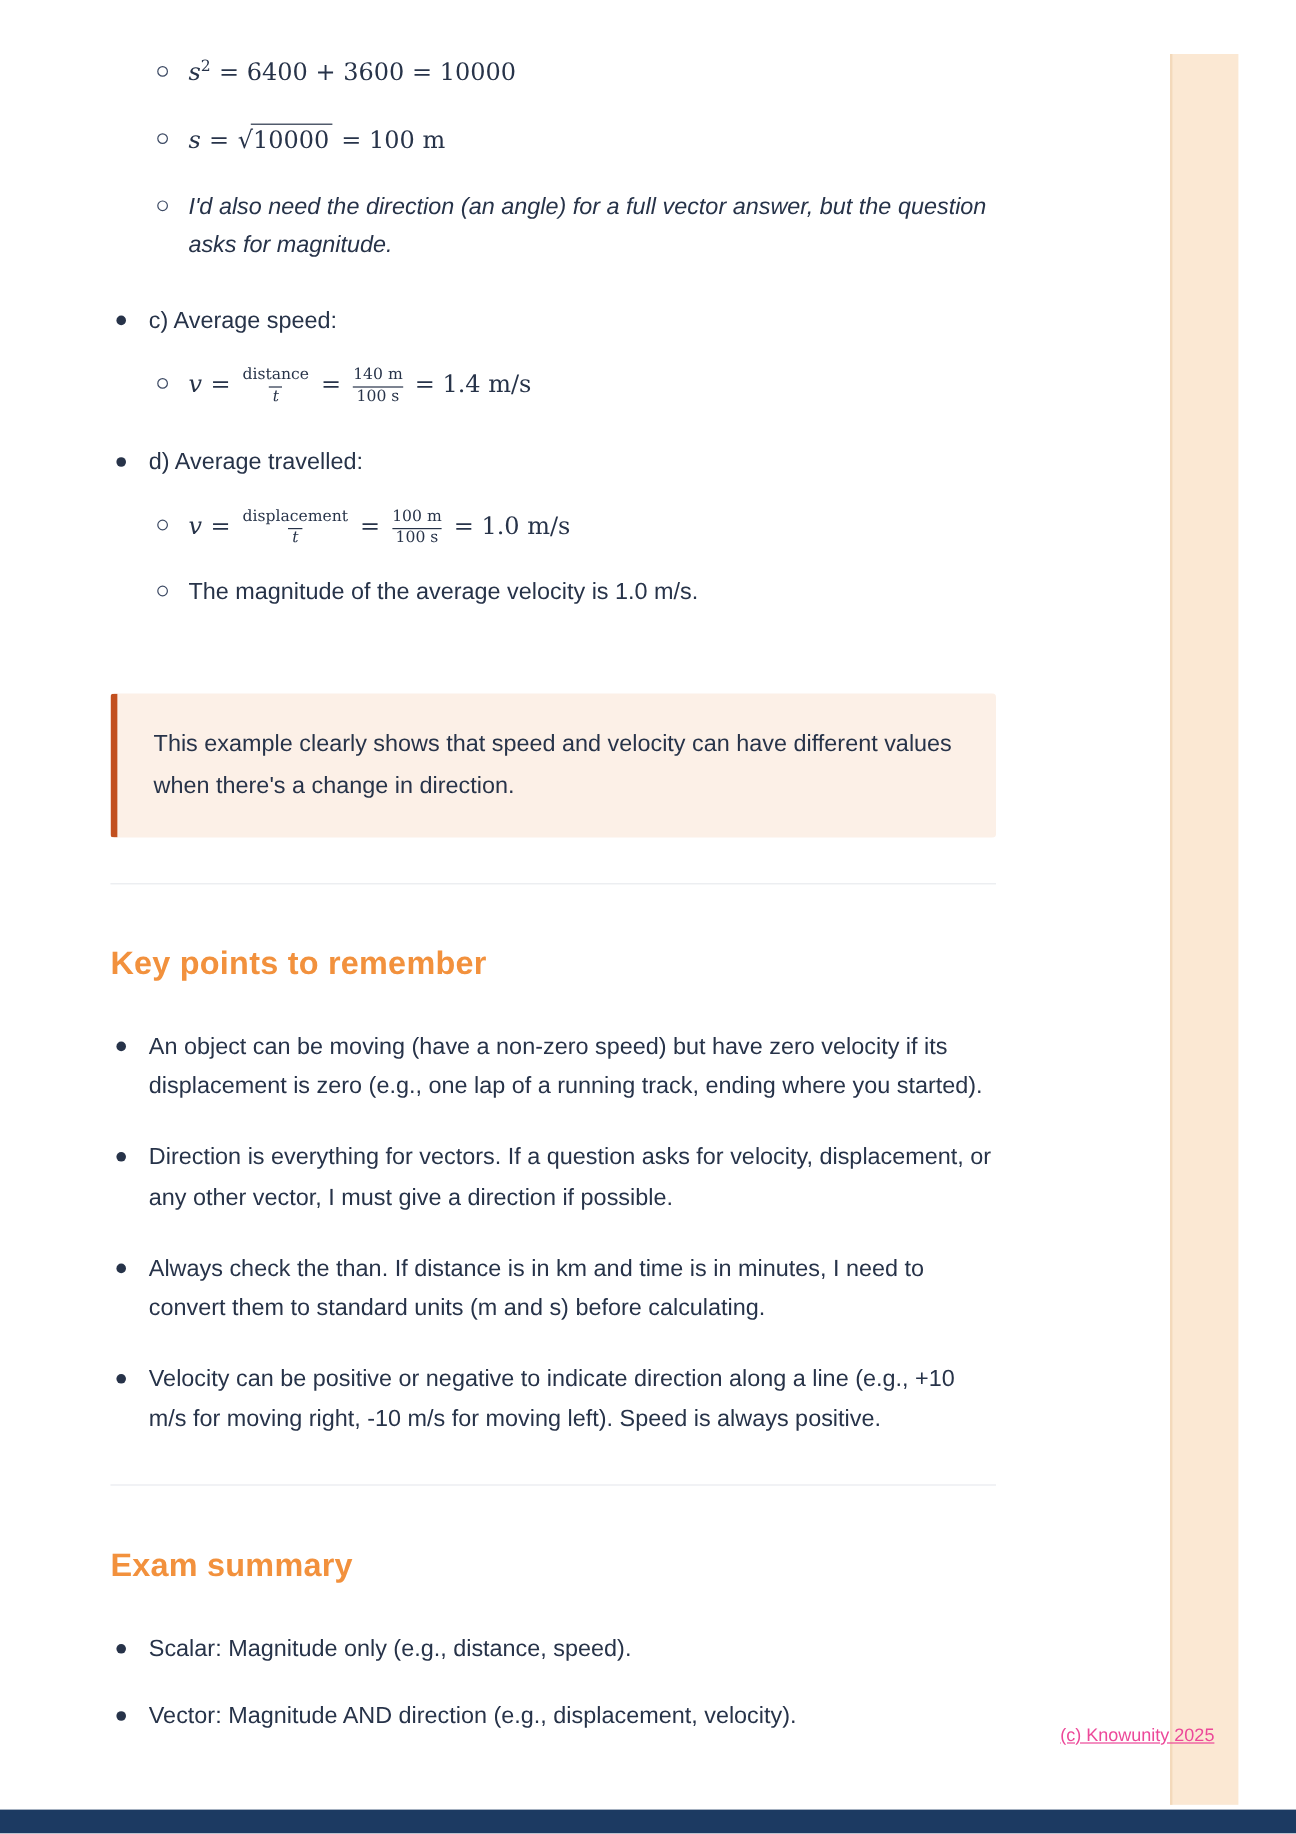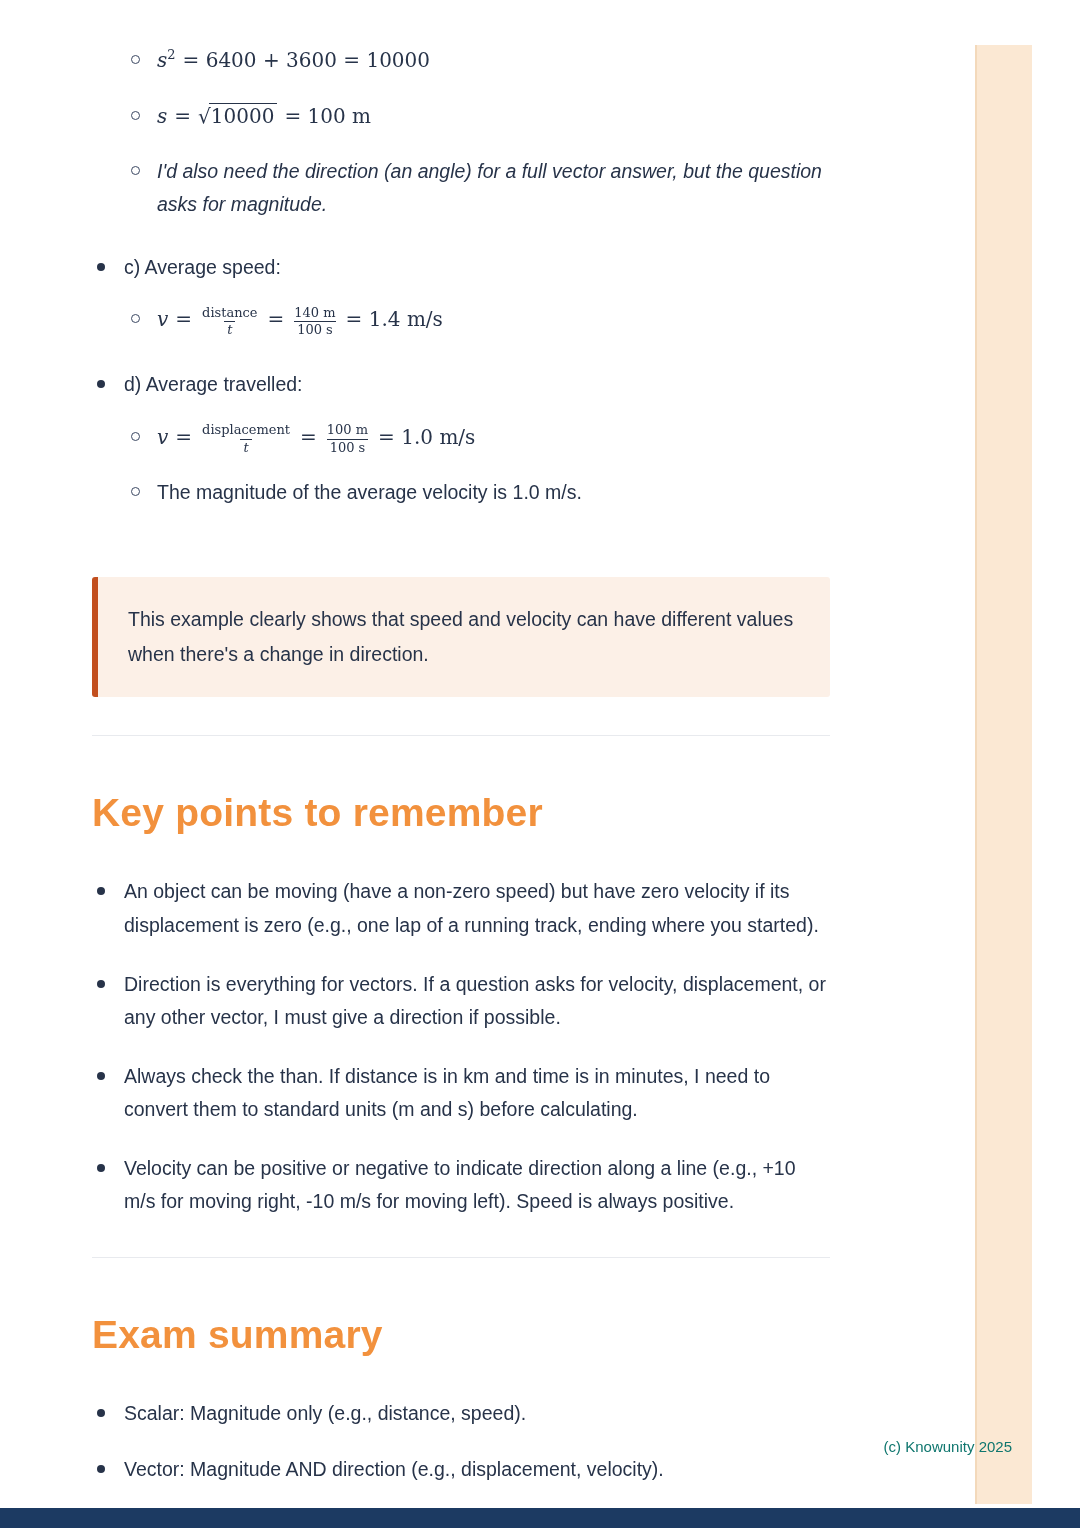--- a/index.html
+++ b/index.html
@@ -25,22 +25,23 @@
   .bottom-bar {
     position: absolute;
     left: 0; right: 0; bottom: 0;
     height: 20px;
     background: #1c3a62;
   }
   .footer-credit {
     position: absolute;
     top: 1438px; right: 68px;
     font-size: 15px;
-    color: #0f766e;
+    color: #ec4899;
     z-index: 3;
+    text-decoration: underline;
   }
   .content {
     position: absolute;
     left: 92px; top: 44px;
     width: 738px;
     font-size: 19.5px;
     line-height: 1.68;
   }
   ul { list-style: none; margin: 0; padding: 0; }
   li { position: relative; }
@@ -88,21 +89,21 @@
     border-radius: 3px;
     padding: 25px 30px;
     line-height: 1.8;
   }
   .divider {
     height: 1px; background: #e8eaee;
     margin: 38px 0 44px 0;
   }
   h2 {
     margin: 0 0 30px 0;
-    font-size: 39px; font-weight: 700;
+    font-size: 27px; font-weight: 700;
     color: #f2913d;
     letter-spacing: 0.2px;
   }
   .kp > li { padding-left: 32px; margin-bottom: 26px; line-height: 1.7; }
   .exam > li { padding-left: 32px; margin-bottom: 23px; line-height: 1.7; }
 </style>
 </head>
 <body>
 
 <div class="page">

